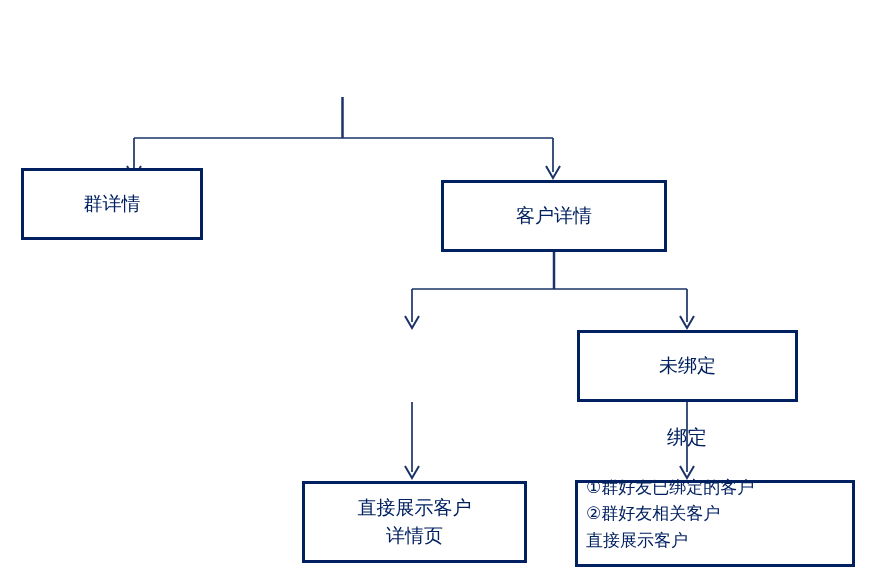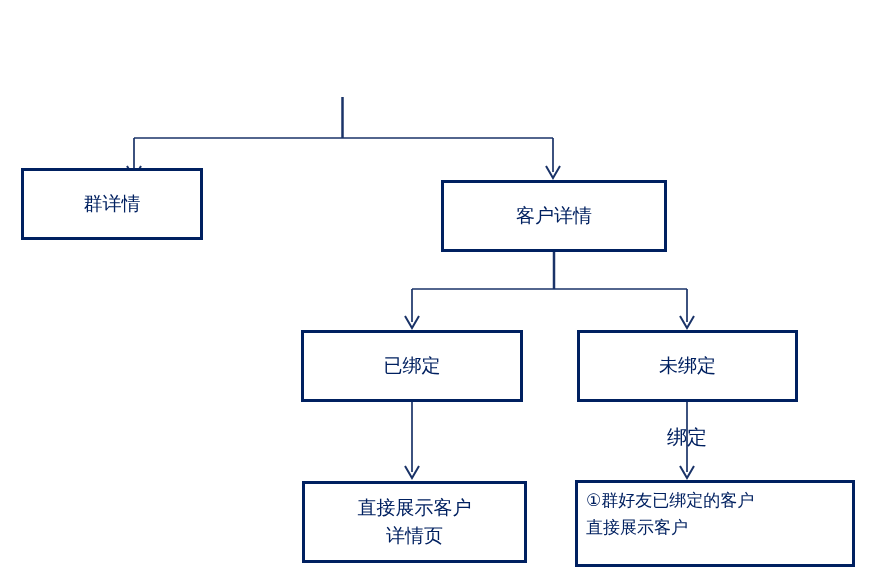--- a/index.html
+++ b/index.html
@@ -94,31 +94,29 @@
 
 
   <div class="node" style="left:21px; top:168px; width:182px; height:72px;">
     <span>群详情</span>
   </div>
 
   <div class="node" style="left:441px; top:180px; width:226px; height:72px;align-items:center;">
     <span>客户详情</span>
   </div>
 
-  <div class="node" style="left:301px; top:330px; width:222px; height:72px;">
-    <span>已绑定</span>
-  </div>
 
   <div class="node" style="left:577px; top:330px; width:221px; height:72px;">
     <span>未绑定</span>
   </div>
 
   <div class="node" style="left:302px; top:481px; width:225px; height:82px;">
     <div>直接展示客户</div>
     <div>详情页</div>
   </div>
 
   <div class="node list" style="left:575px; top:480px; width:280px; height:87px;">
     <div>①群好友已绑定的客户</div>
+    <div>②群好友相关客户</div>
     <div>直接展示客户</div>
   </div>
 
 </div>
 
 </body></html>

